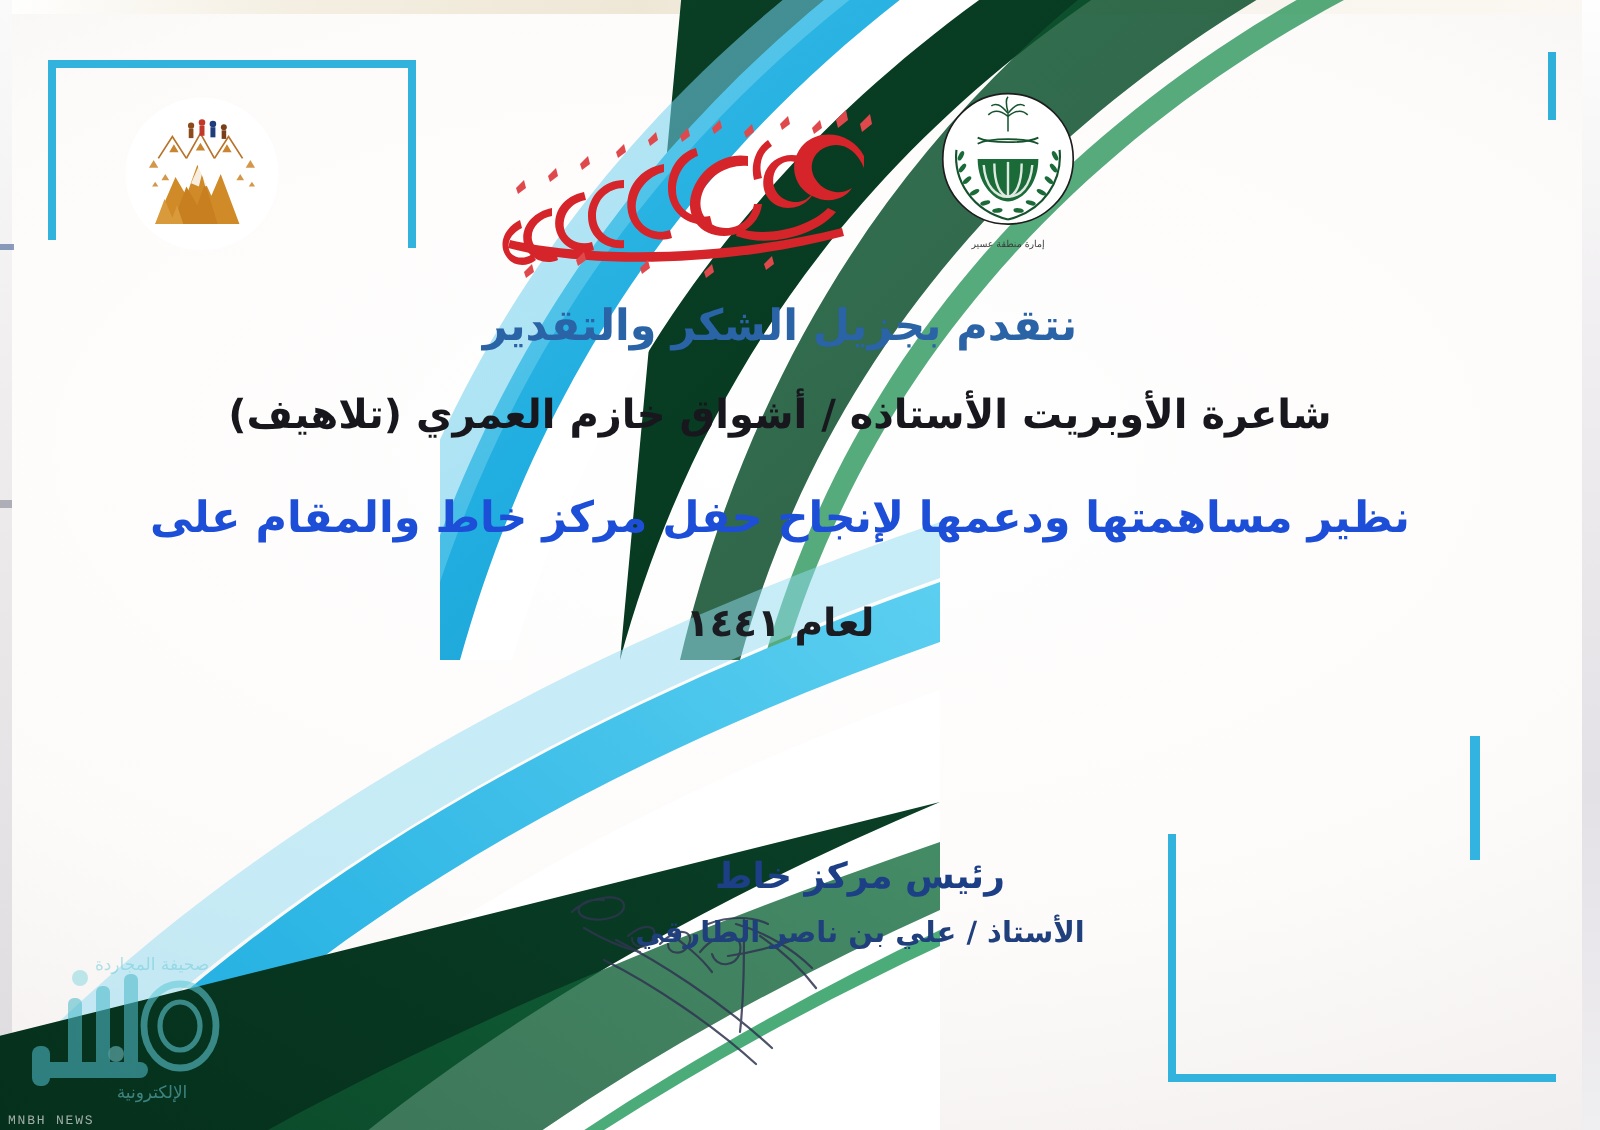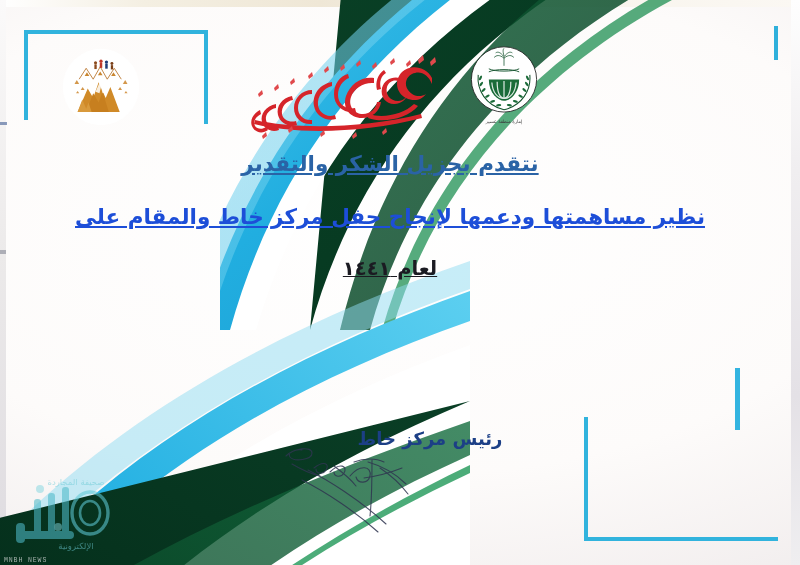--- a/index.html
+++ b/index.html
@@ -68,21 +68,21 @@
   .calligraphy{
     position:absolute;left:232px;top:48px;width:220px;height:96px;
   }
 
   
   .body-text{
     position:absolute;left:40px;right:60px;top:148px;
     text-align:center;direction:rtl;
   }
   .line{
-    margin:0 0 6px 0;white-space:nowrap;text-decoration:underline;
+    margin:0 0 6px 0;white-space:nowrap;
   }
   .l1{
     font-size:21.5px;font-weight:700;color:#2a63a6;
     letter-spacing:0px;line-height:1.5;
   }
   .l2{
     font-size:20px;font-weight:700;color:#17171d;
     line-height:1.55;margin-top:12px;
   }
   .l3{
@@ -347,20 +347,21 @@
         <path d="M120,88 l4,-4 l1,4 l-4,3 Z"></path>
         <path d="M88,86 l4,-4 l1,4 l-4,3 Z"></path>
         <path d="M56,82 l4,-4 l1,4 l-4,3 Z"></path>
         <path d="M30,88 l4,-4 l1,4 l-4,3 Z"></path>
       </g>
     </svg>
   </div>
 
   <div class="body-text">
     <p class="line l1">نتقدم بجزيل الشكر والتقدير</p>
+    <p class="line l2">شاعرة الأوبريت الأستاذه / أشواق خازم العمري (تلاهيف)</p>
     <p class="line l3">نظير مساهمتها ودعمها لإنجاح حفل مركز خاط والمقام على</p>
     <p class="line l5">لعام ١٤٤١</p>
   </div>
 
   <svg class="signature-ink" viewBox="0 0 230 112">
     <g fill="none" stroke="#2f3550" stroke-width="1.1" stroke-linecap="round" opacity="0.85">
       <path d="M18,24 C26,16 44,14 44,21 C44,28 26,30 22,25 C19,21 26,17 34,18"></path>
       <path d="M46,36 C56,28 62,32 58,38 C55,43 48,42 48,37"></path>
       <path d="M62,40 C72,30 80,34 76,41 C73,46 66,45 66,40"></path>
       <path d="M82,44 C92,32 104,34 102,44 C100,52 90,52 88,45"></path>
@@ -371,20 +372,21 @@
       <path d="M34,48 C58,60 88,80 110,100"></path>
       <path d="M96,46 C110,44 124,40 134,36"></path>
       <path d="M66,34 C74,40 82,46 88,54"></path>
       <path d="M24,32 C34,38 44,42 52,44"></path>
       <path d="M86,30 C96,26 108,26 116,30"></path>
     </g>
   </svg>
 
   <div class="sig-block">
     <p class="sig-title">رئيس مركز خاط</p>
+    <p class="sig-name">الأستاذ / علي بن ناصر الطارقي</p>
   </div>
 
   <svg class="watermark" viewBox="0 0 128 92">
     <g fill="none" stroke="#5fc9d6" stroke-width="3.4" opacity="0.92">
 
       <ellipse cx="84" cy="52" rx="18" ry="21"></ellipse>
       <ellipse cx="84" cy="52" rx="10" ry="12" stroke-width="2.6"></ellipse>
     </g>
     <g fill="#4fbac9" opacity="0.92">
 

